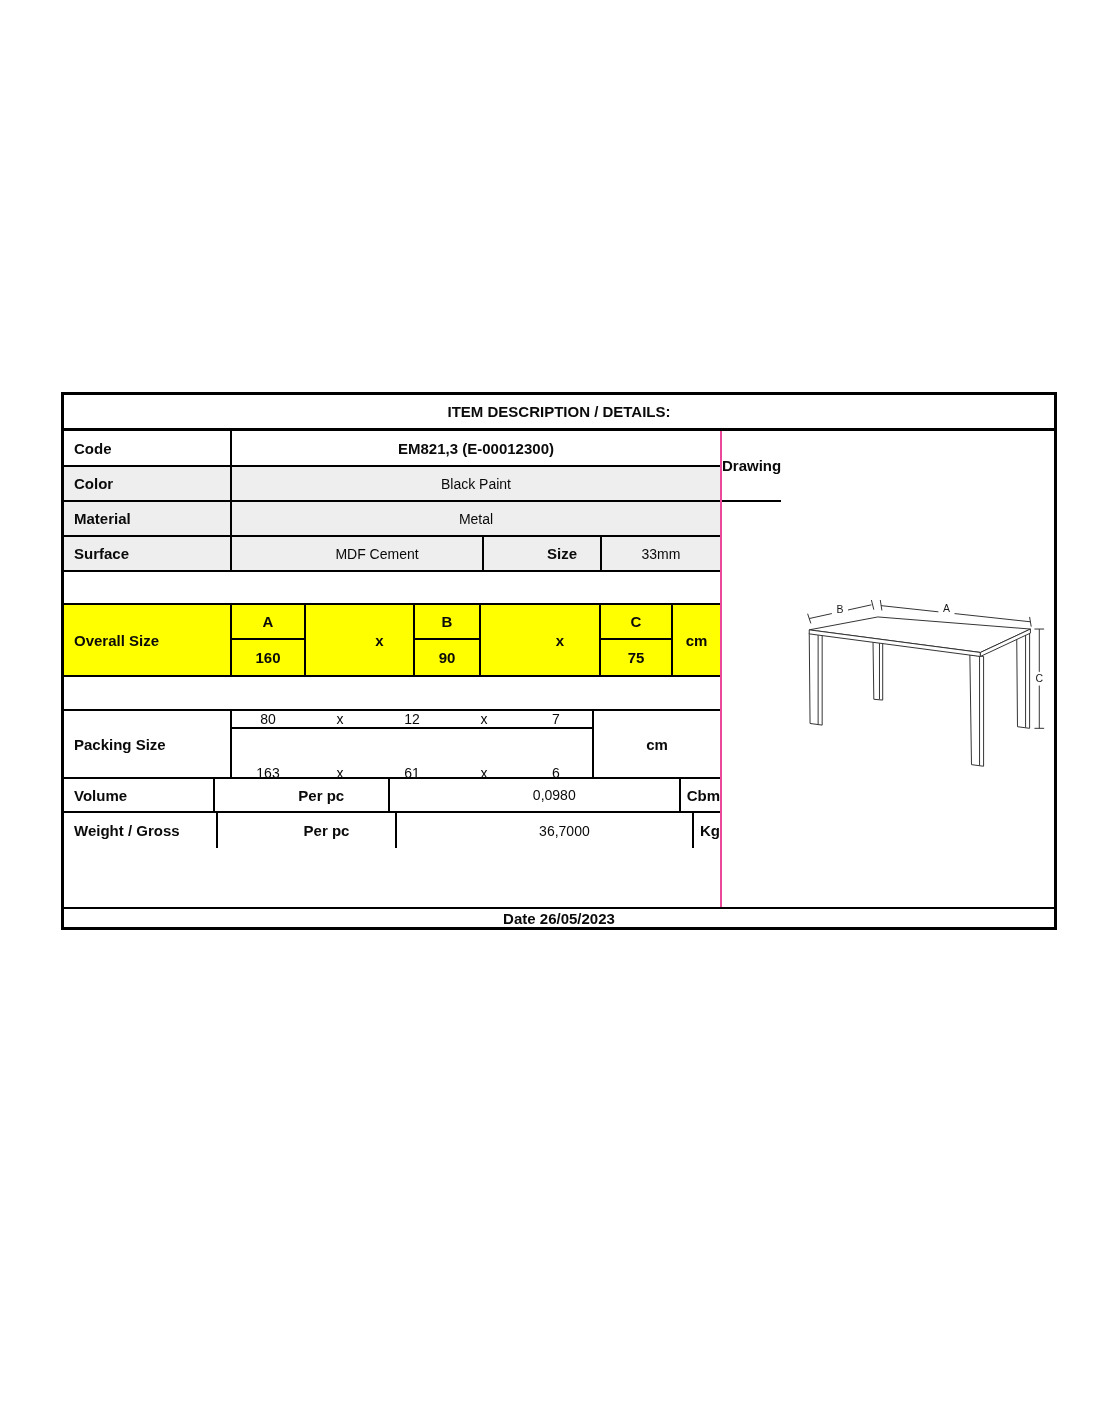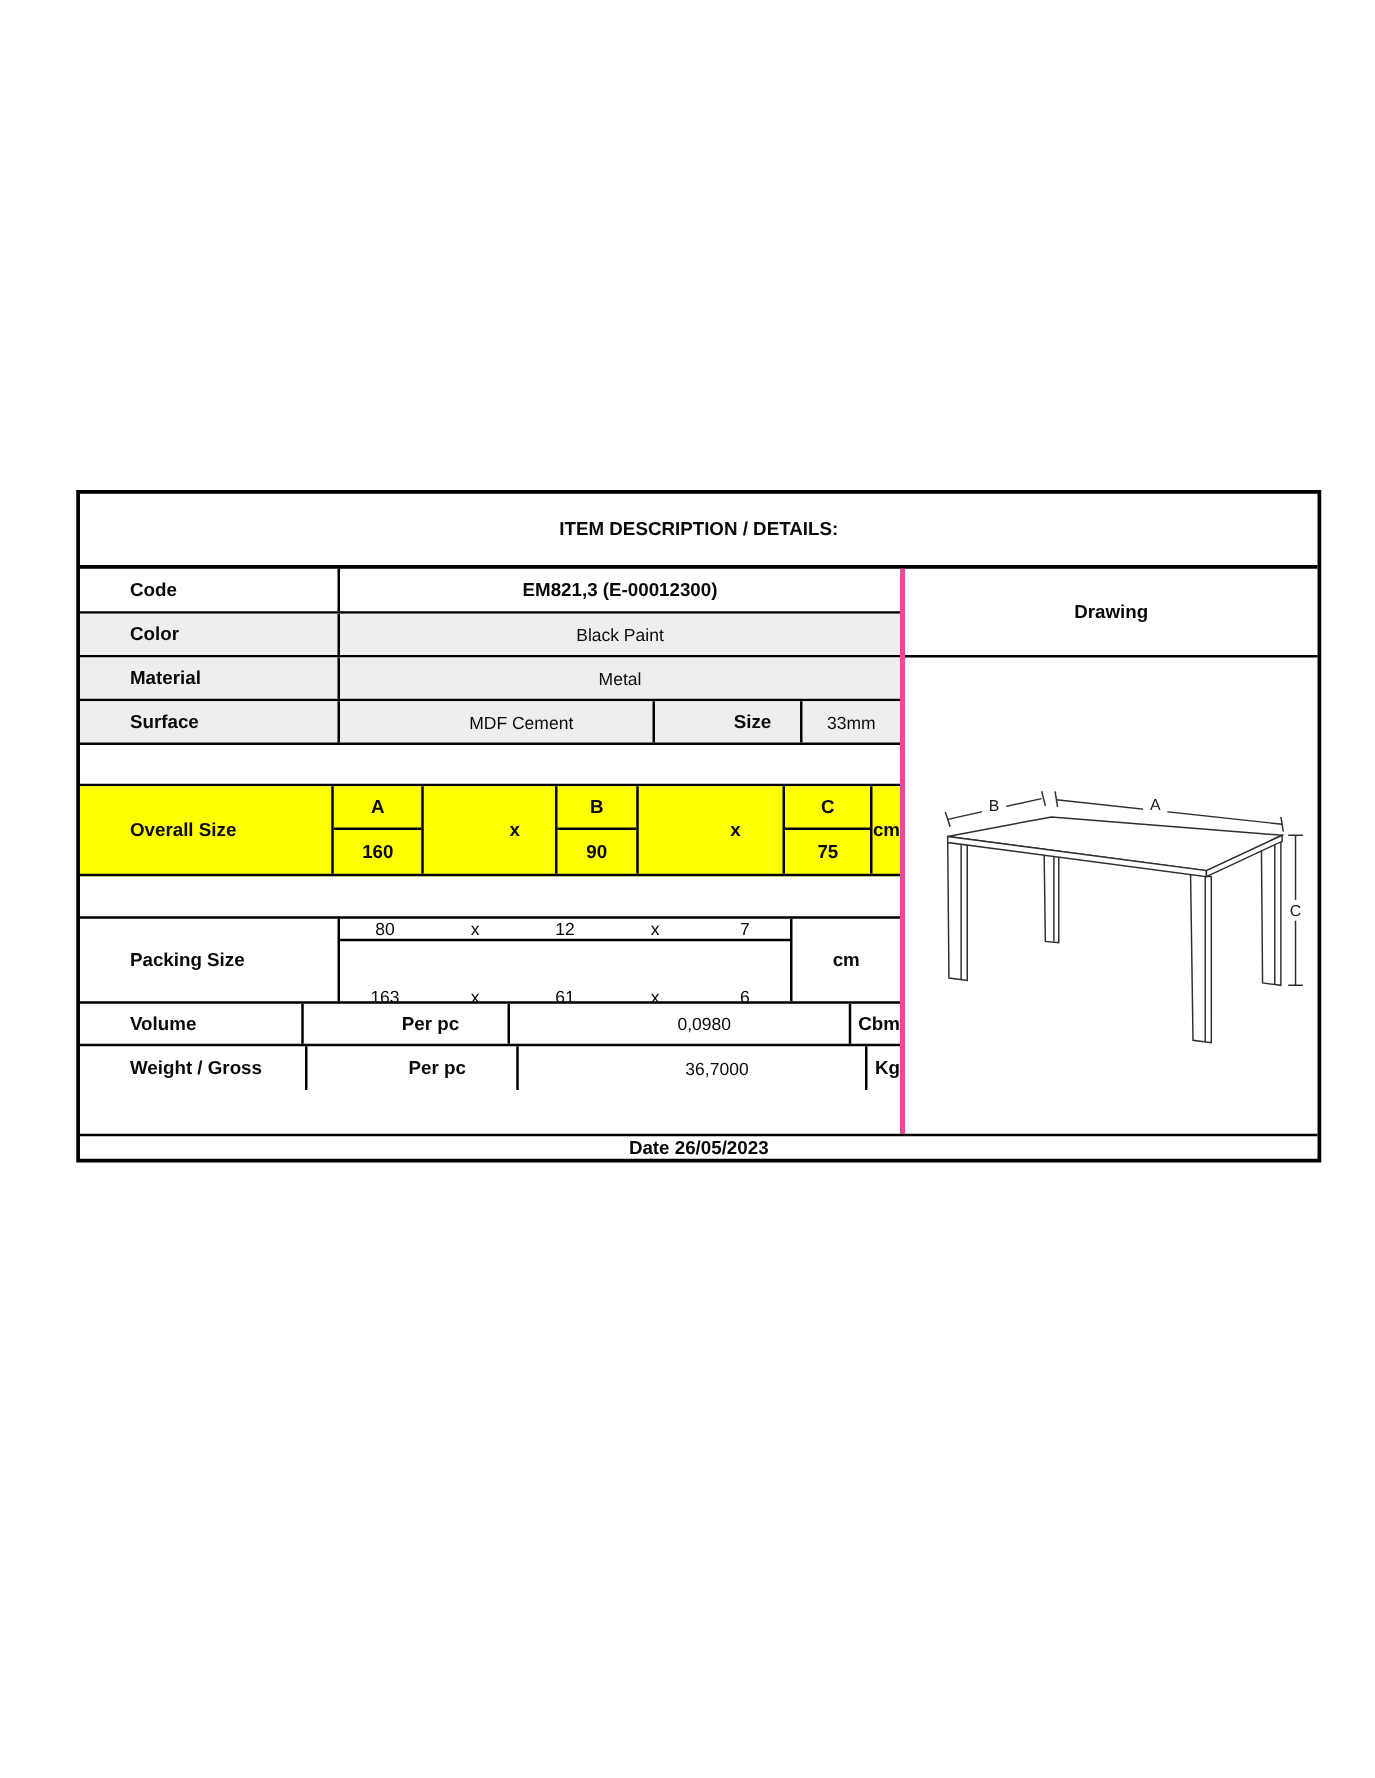--- a/index.html
+++ b/index.html
@@ -3,33 +3,33 @@
 <meta charset="utf-8">
 <style>
   html,body{margin:0;padding:0;background:#ffffff;}
   .page{position:relative;width:1100px;height:1422px;background:#fff;
         font-family:"Liberation Sans", sans-serif;color:#0a0a0a;}
   .sheet{position:absolute;left:61px;top:392px;width:996px;height:538px;
          border:3px solid #000;box-sizing:border-box;display:flex;flex-direction:column;}
   .cell{display:flex;align-items:center;box-sizing:border-box;}
   .center{justify-content:center;text-align:center;margin-left:40px;}
   .bold{font-weight:bold;}
-  .row-title{height:60px;border-bottom:3px solid #000;display:flex;align-items:center;
+  .row-title{height:36px;border-bottom:3px solid #000;display:flex;align-items:center;
              justify-content:center;font-weight:bold;font-size:15px;box-sizing:border-box;}
   .mid{flex:1;display:flex;box-sizing:border-box;min-height:0;}
   .left-main{width:656px;display:flex;flex-direction:column;box-sizing:border-box;}
-  .draw-col{flex:1;border-left:4px solid #ec4899;display:flex;flex-direction:column;box-sizing:border-box;}
+  .draw-col{flex:1;border-left:2px solid #ec4899;display:flex;box-sizing:border-box;}
   .draw-header{height:71px;border-bottom:2px solid #000;display:flex;align-items:center;
                justify-content:center;font-weight:bold;font-size:15px;box-sizing:border-box;}
   .draw-canvas{flex:1;position:relative;}
   .draw-canvas svg{position:absolute;left:0;top:0;width:100%;height:100%;}
   .r{display:flex;border-bottom:2px solid #000;box-sizing:border-box;font-size:14px;}
   .r:last-child{border-bottom:none;}
-  .lab{width:168px;border-right:2px solid #000;padding-left:0;font-weight:bold;font-size:15px;
-       display:flex;align-items:center;box-sizing:border-box;margin-left:40px;}
+  .lab{width:168px;border-right:2px solid #000;padding-left:10px;font-weight:bold;font-size:15px;
+       display:flex;align-items:center;box-sizing:border-box;}
   .val{flex:1;display:flex;align-items:center;justify-content:center;box-sizing:border-box;}
   .gray{background:#eeeeee;}
   .yellow{background:#ffff00;}
   .h36{height:36px;}.h35{height:35px;}.h34{height:34px;}.h33{height:33px;}
   .h72{height:72px;}.h68{height:68px;}
   .br{border-right:2px solid #000;}
   .w212{width:212px;}.w78{width:78px;}.w74{width:74px;}.w69{width:69px;}
   .w66{width:66px;}.w80{width:80px;}.w72{width:72px;}.w362{width:362px;}
   .w152{width:152px;}.w282{width:282px;}
   .dimcol{display:flex;flex-direction:column;box-sizing:border-box;font-weight:bold;}

